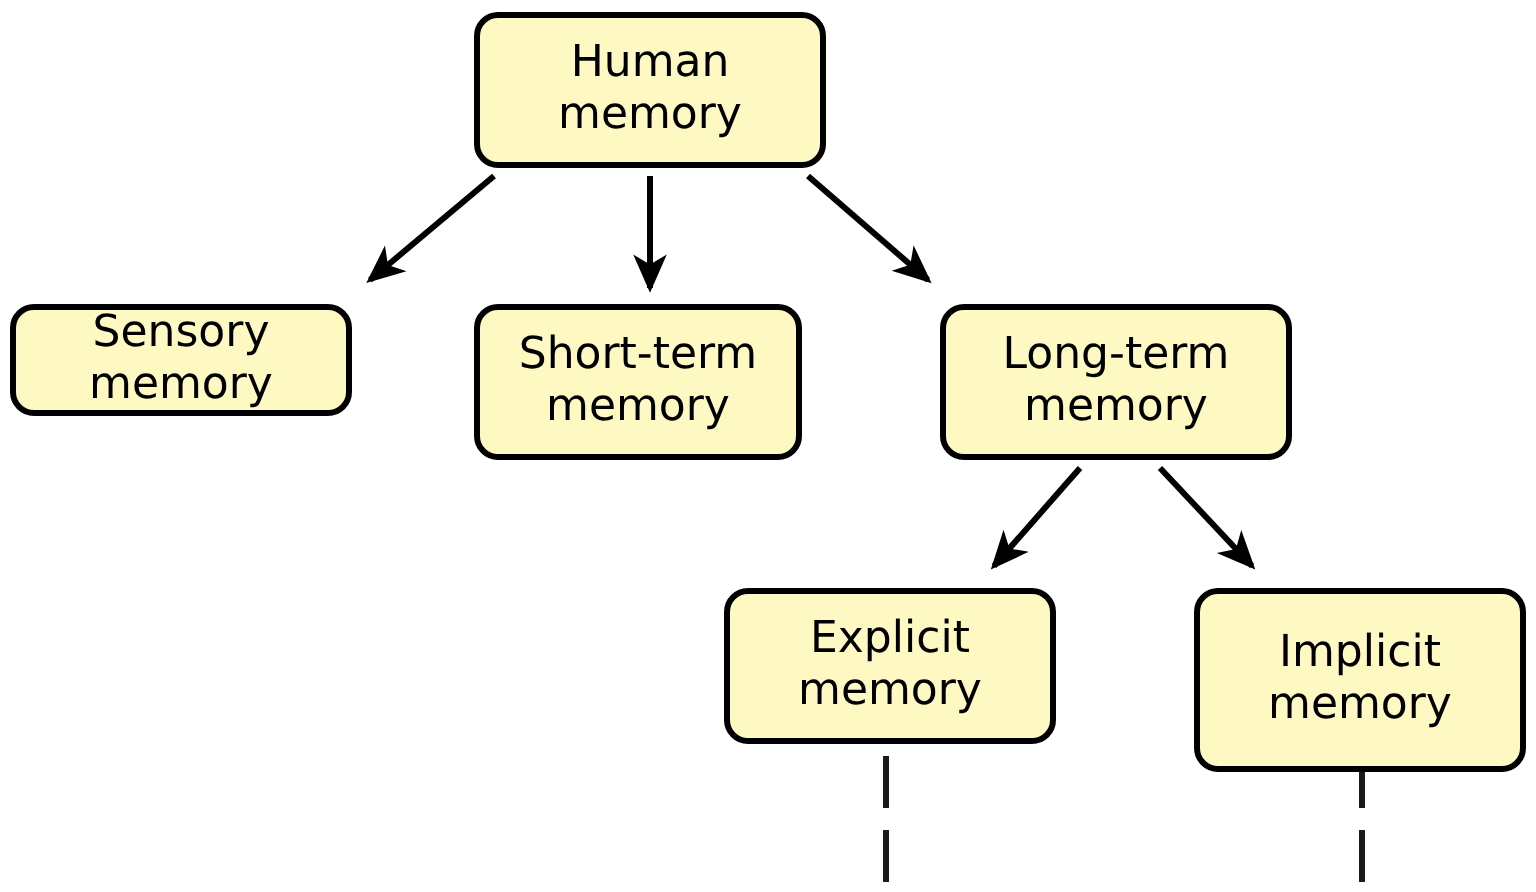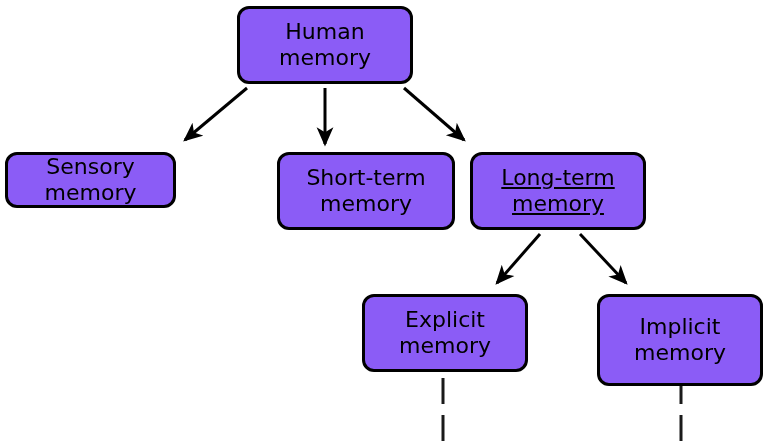--- a/index.html
+++ b/index.html
@@ -18,41 +18,41 @@
   .edge-layer {
     position: absolute;
     left: 0;
     top: 0;
     width: 768px;
     height: 446px;
   }
   .node {
     position: absolute;
     box-sizing: border-box;
-    background: #8b5cf6;
+    background: #fef9c3;
     border: 3px solid #000000;
     border-radius: 12px;
     display: flex;
     flex-direction: column;
     align-items: center;
     justify-content: center;
     color: #000000;
     font-size: 22px;
     line-height: 1.18;
     text-align: center;
     letter-spacing: 0px;
   }
   .node .line1, .node .line2 {
     display: block;
     white-space: nowrap;
   }
   #node-human-memory   { left: 237px; top: 6px;   width: 176px; height: 78px; }
   #node-sensory-memory { left: 5px;   top: 152px; width: 171px; height: 56px; }
-  #node-short-term     { left: 237px; top: 152px; width: 178px; height: 78px; margin-left: 40px; }
-  #node-long-term      { left: 470px; top: 152px; width: 176px; height: 78px; text-decoration: underline; }
+  #node-short-term     { left: 237px; top: 152px; width: 164px; height: 78px; }
+  #node-long-term      { left: 470px; top: 152px; width: 176px; height: 78px; }
   #node-explicit       { left: 362px; top: 294px; width: 166px; height: 78px; }
   #node-implicit       { left: 597px; top: 294px; width: 166px; height: 92px; }
 </style>
 </head>
 <body>
 
 <div id="diagram-root">
 
   <svg class="edge-layer" viewBox="0 0 768 446" width="768" height="446" xmlns="http://www.w3.org/2000/svg">
     <defs>

